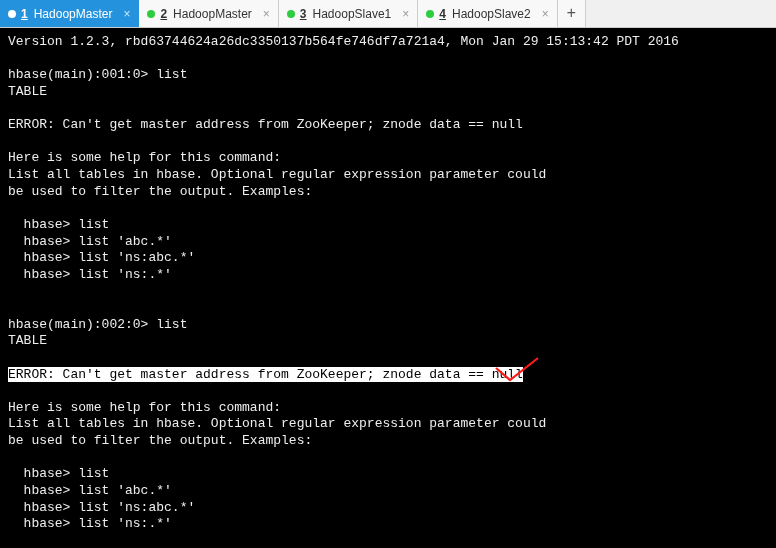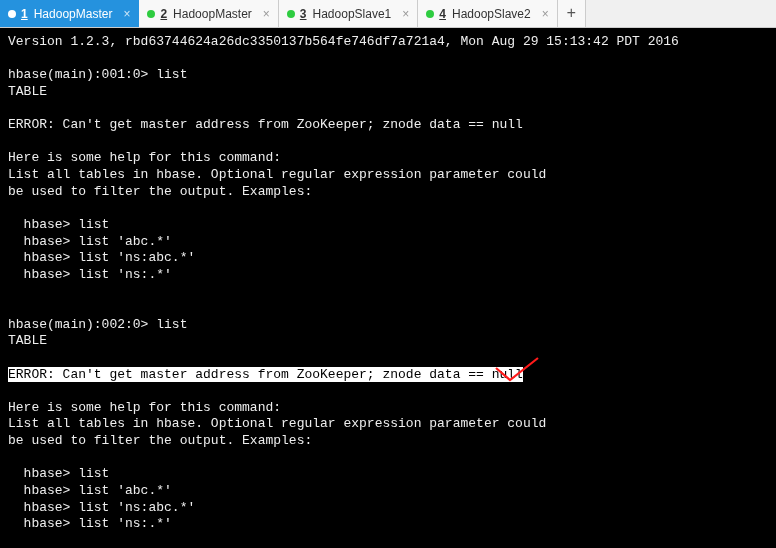--- a/index.html
+++ b/index.html
@@ -109,21 +109,21 @@
     <span class="dot"></span>
     <span class="num">4</span>
     <span>HadoopSlave2</span>
     <span class="close">×</span>
   </div>
   <div class="new-tab">
     <span>+</span>
   </div>
 </div>
 
-<div class="terminal"><span>Version 1.2.3, rbd63744624a26dc3350137b564fe746df7a721a4, Mon Aug 29 15:13:42 PDT 2016</span>
+<div class="terminal"><span>Version 1.2.3, rbd63744624a26dc3350137b564fe746df7a721a4, Mon Jan 29 15:13:42 PDT 2016</span>
 
 <span>hbase(main):001:0&gt; list</span>
 <span>TABLE</span>
 
 <span>ERROR: Can't get master address from ZooKeeper; znode data == null</span>
 
 <span>Here is some help for this command:</span>
 <span>List all tables in hbase. Optional regular expression parameter could</span>
 <span>be used to filter the output. Examples:</span>
 

